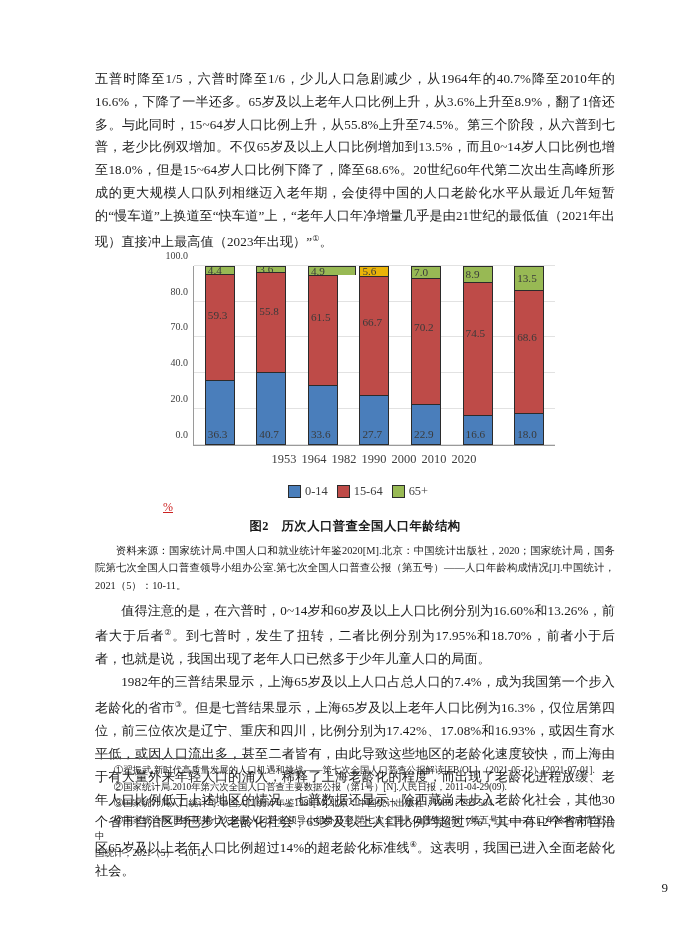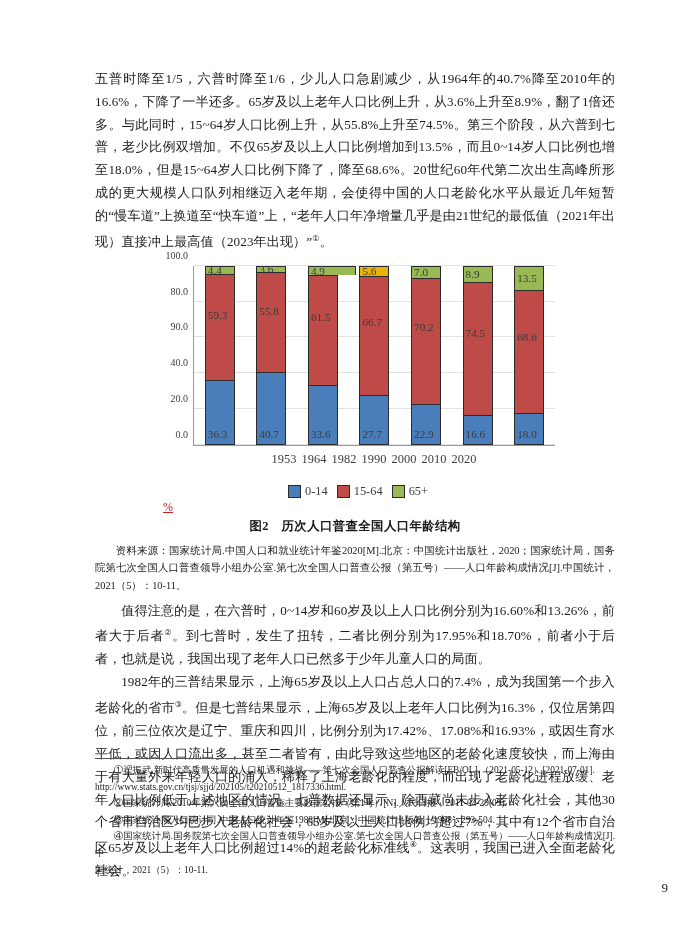--- a/index.html
+++ b/index.html
@@ -192,21 +192,21 @@
           <div class="grid-line" style="bottom:0%"></div>
           <div class="grid-line" style="bottom:20%"></div>
           <div class="grid-line" style="bottom:40%"></div>
           <div class="grid-line" style="bottom:60%"></div>
           <div class="grid-line" style="bottom:80%"></div>
           <div class="grid-line" style="bottom:100%"></div>
 
           <span class="ytick" style="bottom:0%">0.0</span>
           <span class="ytick" style="bottom:20%">20.0</span>
           <span class="ytick" style="bottom:40%">40.0</span>
-          <span class="ytick" style="bottom:60%">90.0</span>
+          <span class="ytick" style="bottom:60%">70.0</span>
           <span class="ytick" style="bottom:80%">80.0</span>
           <span class="ytick" style="bottom:100%">100.0</span>
 
           <div class="bars" id="bars">
               <div class="barcol">
                 <div class="seg s65" style="height: 4.4%; background: rgb(152, 185, 84);">
                   <span class="lbl">4.4</span>
                 </div>
                 <div class="seg s1564" style="height: 59.3%; background: rgb(190, 75, 72);">
                   <span class="lbl">59.3</span>
@@ -320,21 +320,20 @@
     <p class="body indent" style="margin-top:5px"><span>值得注意的是，在六普时，0~14岁和60岁及以上人口比例分别为16.60%和13.26%，前者大于后者</span><sup class="fn">②</sup><span>。到七普时，发生了扭转，二者比例分别为17.95%和18.70%，前者小于后者，也就是说，我国出现了老年人口已然多于少年儿童人口的局面。</span></p>
 
     <p class="body indent"><span>1982年的三普结果显示，上海65岁及以上人口占总人口的7.4%，成为我国第一个步入老龄化的省市</span><sup class="fn">③</sup><span>。但是七普结果显示，上海65岁及以上老年人口比例为16.3%，仅位居第四位，前三位依次是辽宁、重庆和四川，比例分别为17.42%、17.08%和16.93%，或因生育水平低，或因人口流出多，甚至二者皆有，由此导致这些地区的老龄化速度较快，而上海由于有大量外来年轻人口的涌入，稀释了上海老龄化的程度，而出现了老龄化进程放缓、老年人口比例低于上述地区的情况。七普数据还显示，除西藏尚未步入老龄化社会，其他30个省市自治区均已步入老龄化社会，65岁及以上人口比例均超过7%，其中有12个省市自治区65岁及以上老年人口比例超过14%的超老龄化标准线</span><sup class="fn">④</sup><span>。这表明，我国已进入全面老龄化社会。</span></p>
 
   </div>
 
   <div class="rule"></div>
 
   <div class="notes">
     <p class="n ind">①翟振武.新时代高质量发展的人口机遇和挑战——第七次全国人口普查公报解读[EB/OL].（2021-05-12）[2021-07-01].</p>
-    <p class="n">http://www.stats.gov.cn/tjsj/sjjd/202105/t20210512_1817336.html.</p>
     <p class="n ind">②国家统计局.2010年第六次全国人口普查主要数据公报（第1号）[N].人民日报，2011-04-29(09).</p>
     <p class="n ind">③国家统计局人口统计司.中国人口统计年鉴1988[M].北京：中国统计出版社，1988：293-504.</p>
     <p class="n ind">④国家统计局.国务院第七次全国人口普查领导小组办公室.第七次全国人口普查公报（第五号）——人口年龄构成情况[J].中</p>
     <p class="n">国统计，2021（5）：10-11.</p>
   </div>
 
   <div class="pageno">9</div>
 
 </div>
 

